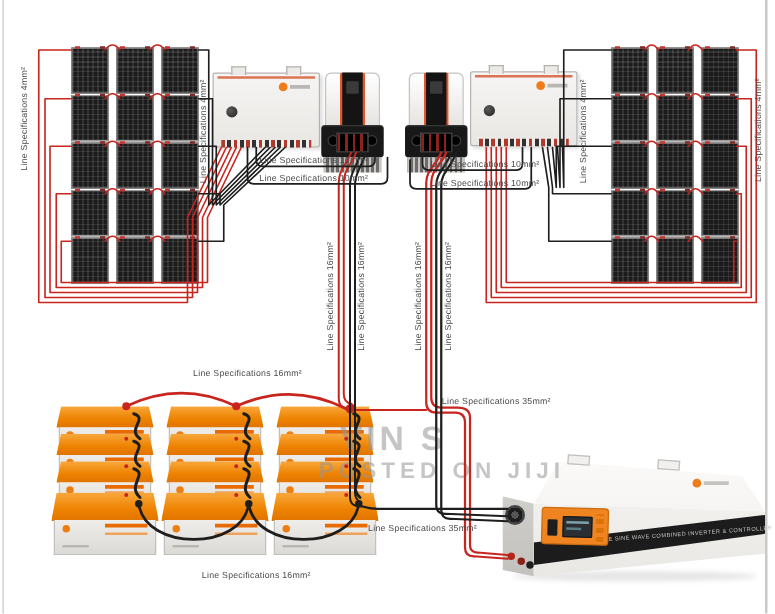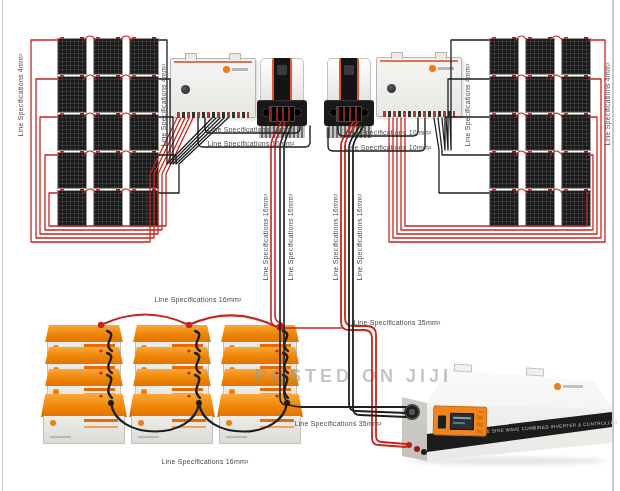--- a/index.html
+++ b/index.html
@@ -440,16 +440,17 @@
   <div class="lbl vert" style="left:265px;top:237px;">Line Specifications 16mm²</div>
   <div class="lbl vert" style="left:290px;top:237px;">Line Specifications 16mm²</div>
   <div class="lbl vert" style="left:335px;top:237px;">Line Specifications 16mm²</div>
   <div class="lbl vert" style="left:359px;top:237px;">Line Specifications 16mm²</div>
   <div class="lbl" style="left:198px;top:299px;">Line Specifications 16mm²</div>
   <div class="lbl" style="left:205px;top:461px;">Line Specifications 16mm²</div>
   <div class="lbl" style="left:397px;top:322px;">Line Specifications 35mm²</div>
   <div class="lbl" style="left:338px;top:423px;">Line Specifications 35mm²</div>
 
   <div id="wm">
+    <div class="w1">VIN S</div>
     <div class="w2">POSTED ON JIJI</div>
   </div>
 
 </div>
 
 </body></html>

